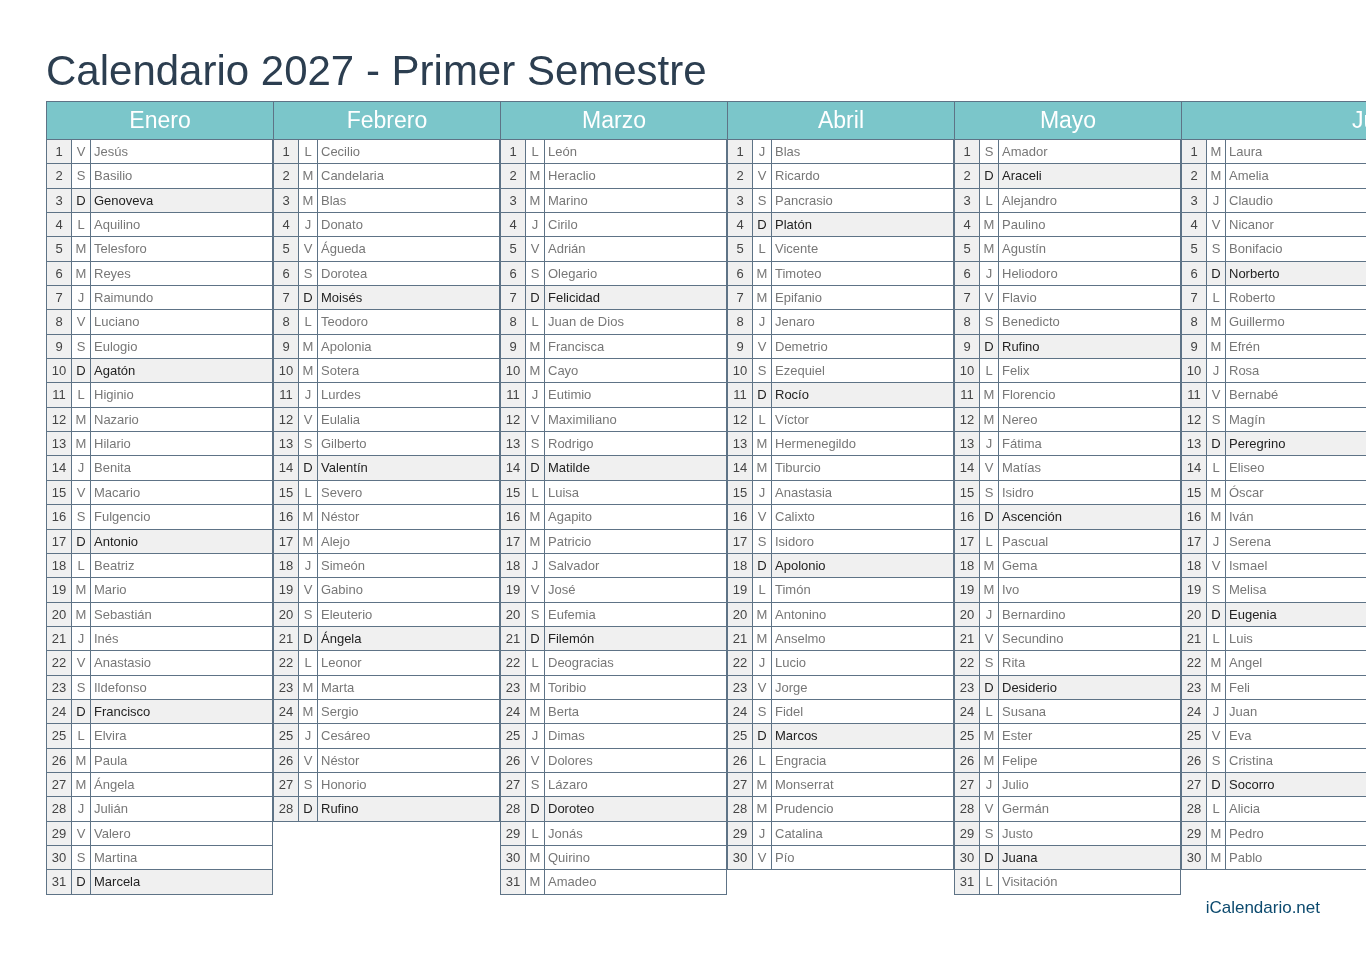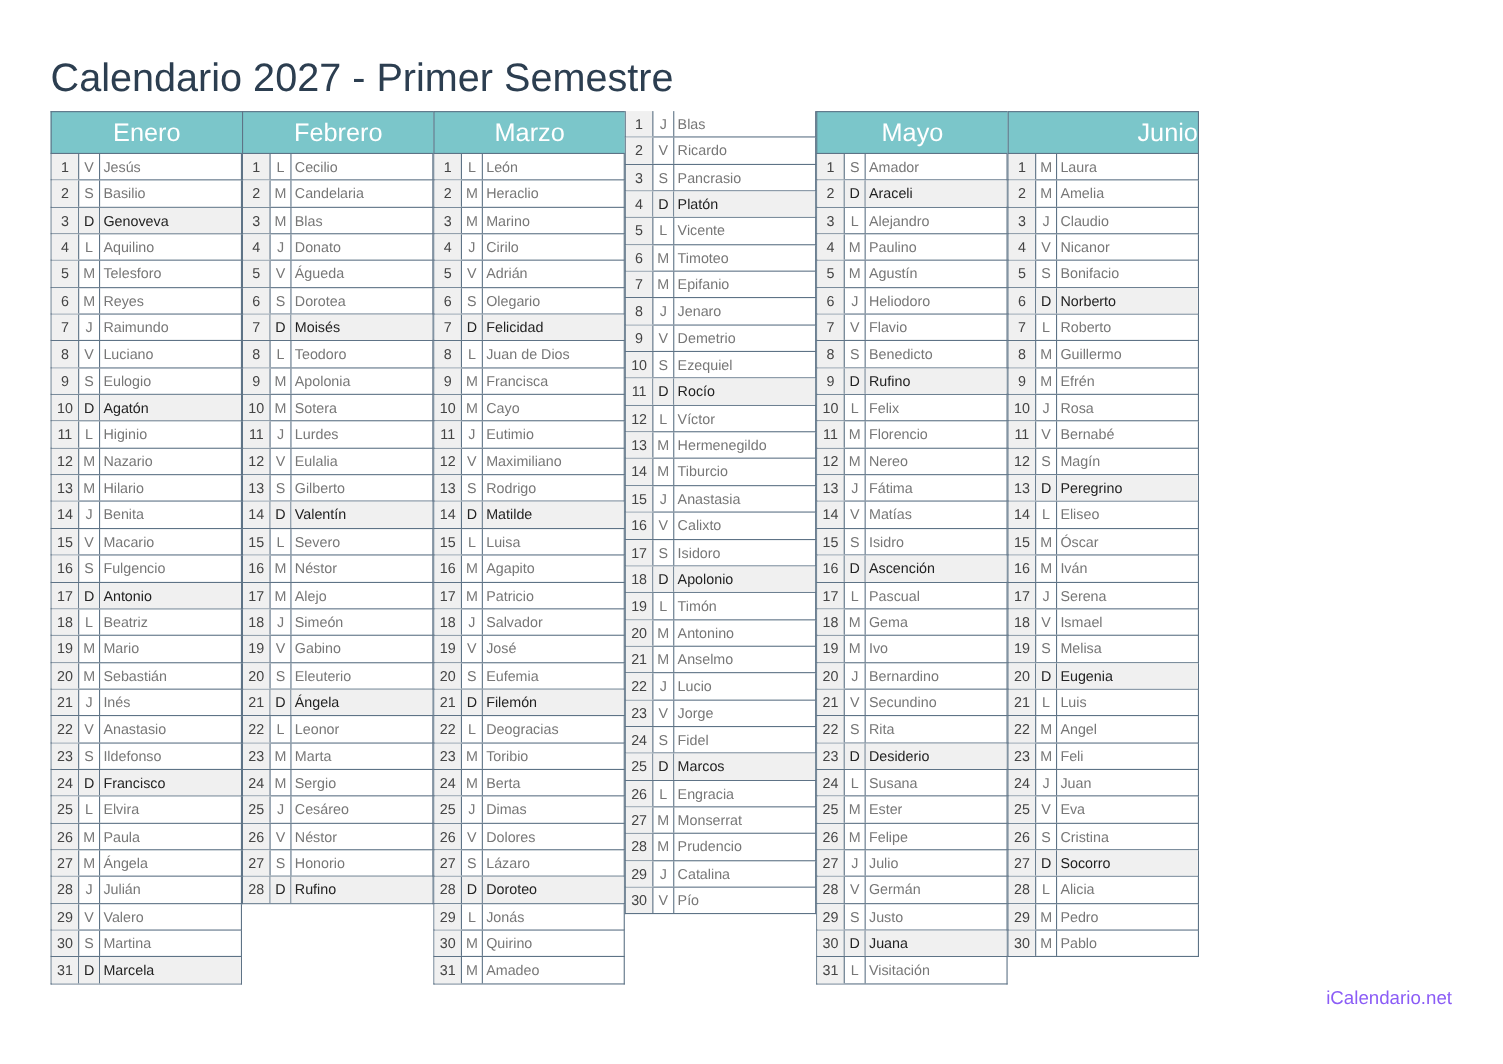--- a/index.html
+++ b/index.html
@@ -1,29 +1,29 @@
 <!DOCTYPE html>
 <html><head>
 <meta charset="utf-8">
 <style>
   html, body { margin:0; padding:0; background:#ffffff; }
   body { width:1366px; height:967px; position:relative; font-family:"Liberation Sans", sans-serif; overflow:hidden; }
-  .title { position:absolute; left:46px; top:48px; font-size:36px; color:#2c3e50; line-height:46px; letter-spacing:0px; }
+  .title { position:absolute; left:46px; top:48px; font-size:42px; color:#2c3e50; line-height:46px; letter-spacing:0px; }
   .grid { position:absolute; left:46px; top:101px; display:flex; }
-  .month { width:174px; position:relative; }
+  .month { width:227px; position:relative; }
   .mhead { height:37px; background:#7bc6ca; color:#ffffff; font-size:23px; text-align:center; line-height:37px; border-top:1px solid #5e7386; border-bottom:1px solid #5e7386; border-left:1px solid #5e7386; }
   .month:last-child .mhead { border-right:1px solid #5e7386;text-align:right; }
   .row { display:flex; height:24.35px; box-sizing:border-box; border-bottom:1px solid #5e7386; border-left:1px solid #5e7386; font-size:13px; line-height:23px; color:#777; }
   .month .row { border-right:1px solid #5e7386; }
   .month + .month .row { }
   .num { width:24px; text-align:center; background:#f0f0f0; color:#444; border-right:1px solid #5e7386; flex:none; }
   .wd { width:18px; text-align:center; border-right:1px solid #5e7386; flex:none; }
   .name { flex:1; padding-left:3px; white-space:nowrap; overflow:hidden; }
   .row.sun .wd, .row.sun .name { background:#f0f0f0; color:#222; }
-  .footer { position:absolute; right:46px; top:898px; font-size:17px; color:#8b5cf6; }
+  .footer { position:absolute; right:46px; top:898px; font-size:17px; color:#0c4a6e; }
 </style>
 </head>
 <body>
 
 <div class="title">Calendario 2027 - Primer Semestre</div>
 
 <div class="grid" id="grid">
     <div class="month">
       <div class="mhead">Enero</div>
       <div class="row">
@@ -477,20 +477,21 @@
         <div class="wd">M</div>
         <div class="name">Quirino</div>
       </div>
       <div class="row">
         <div class="num">31</div>
         <div class="wd">M</div>
         <div class="name">Amadeo</div>
       </div>
     </div>
     <div class="month">
+      <div class="mhead">Abril</div>
       <div class="row">
         <div class="num">1</div>
         <div class="wd">J</div>
         <div class="name">Blas</div>
       </div>
       <div class="row">
         <div class="num">2</div>
         <div class="wd">V</div>
         <div class="name">Ricardo</div>
       </div>

